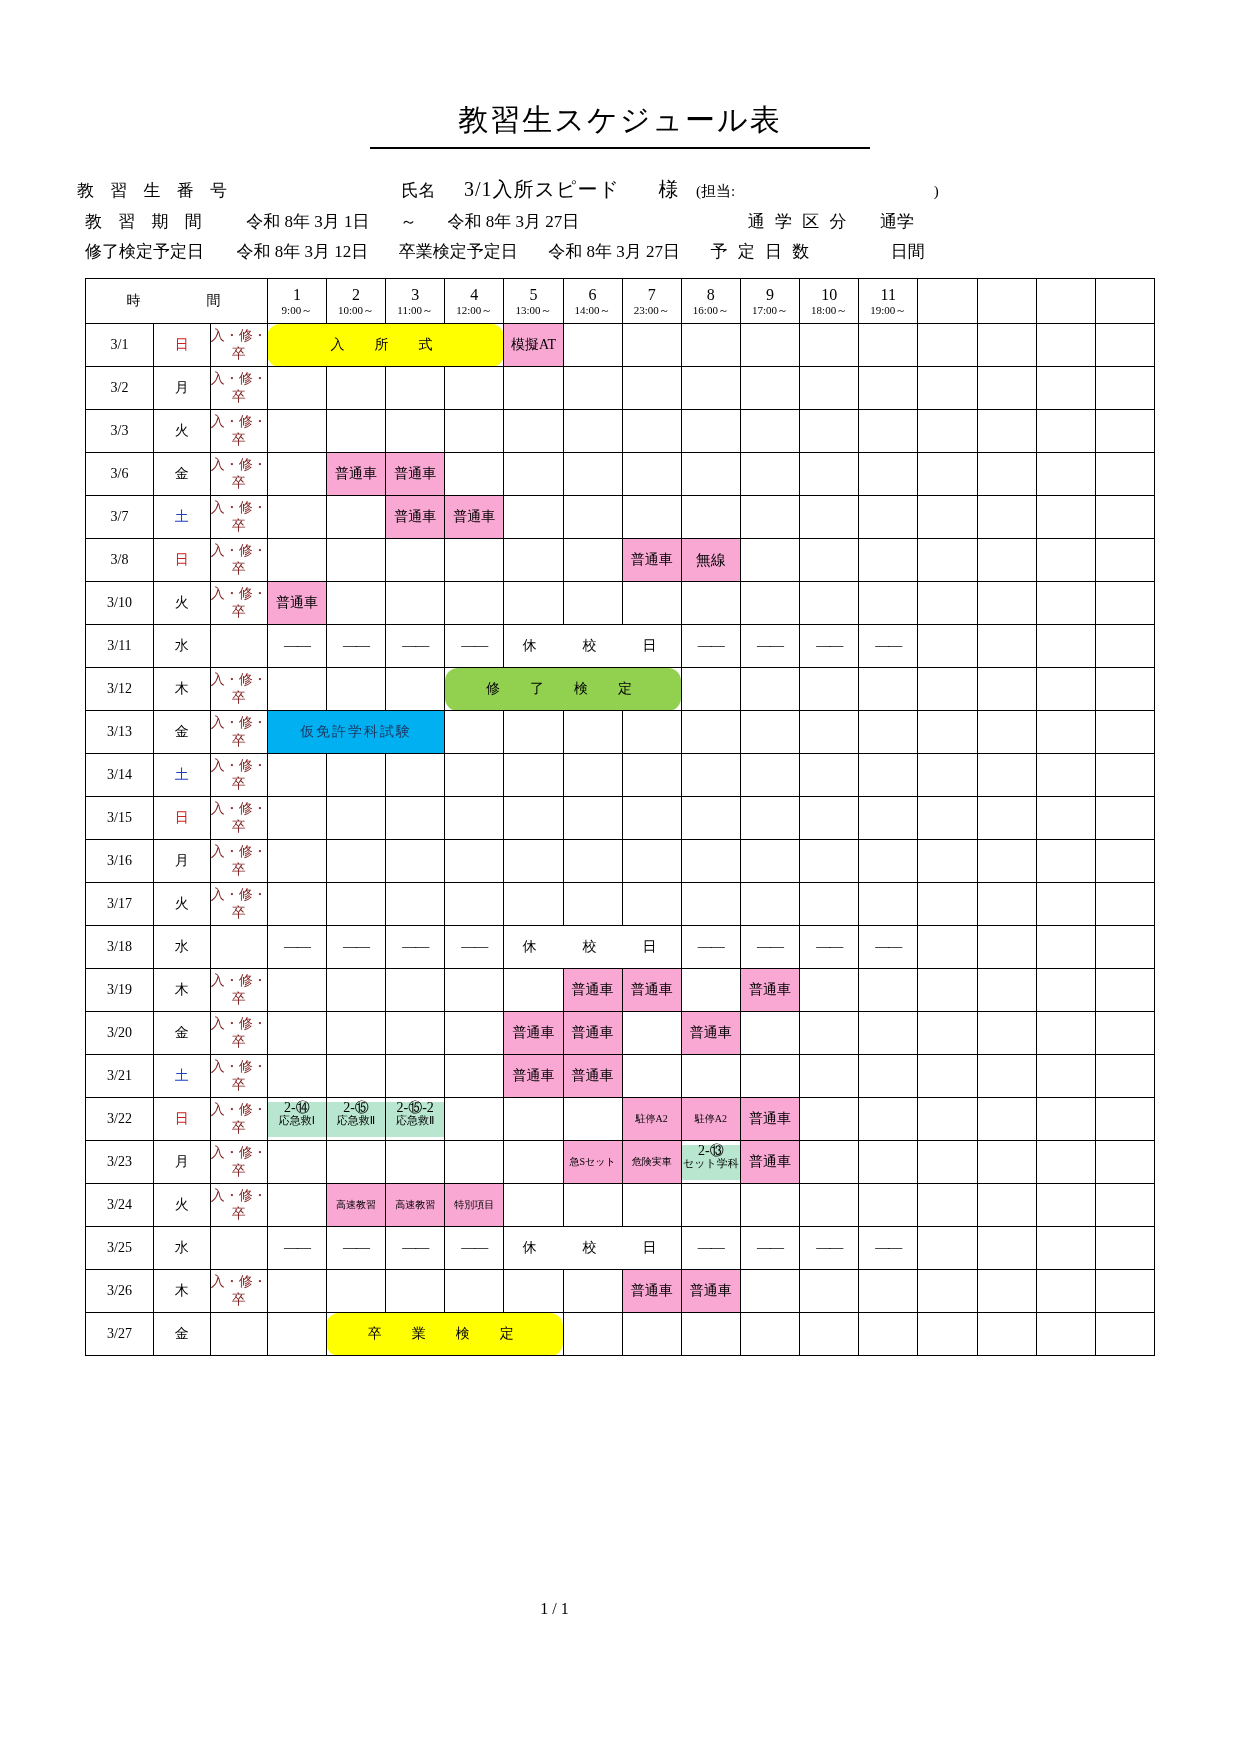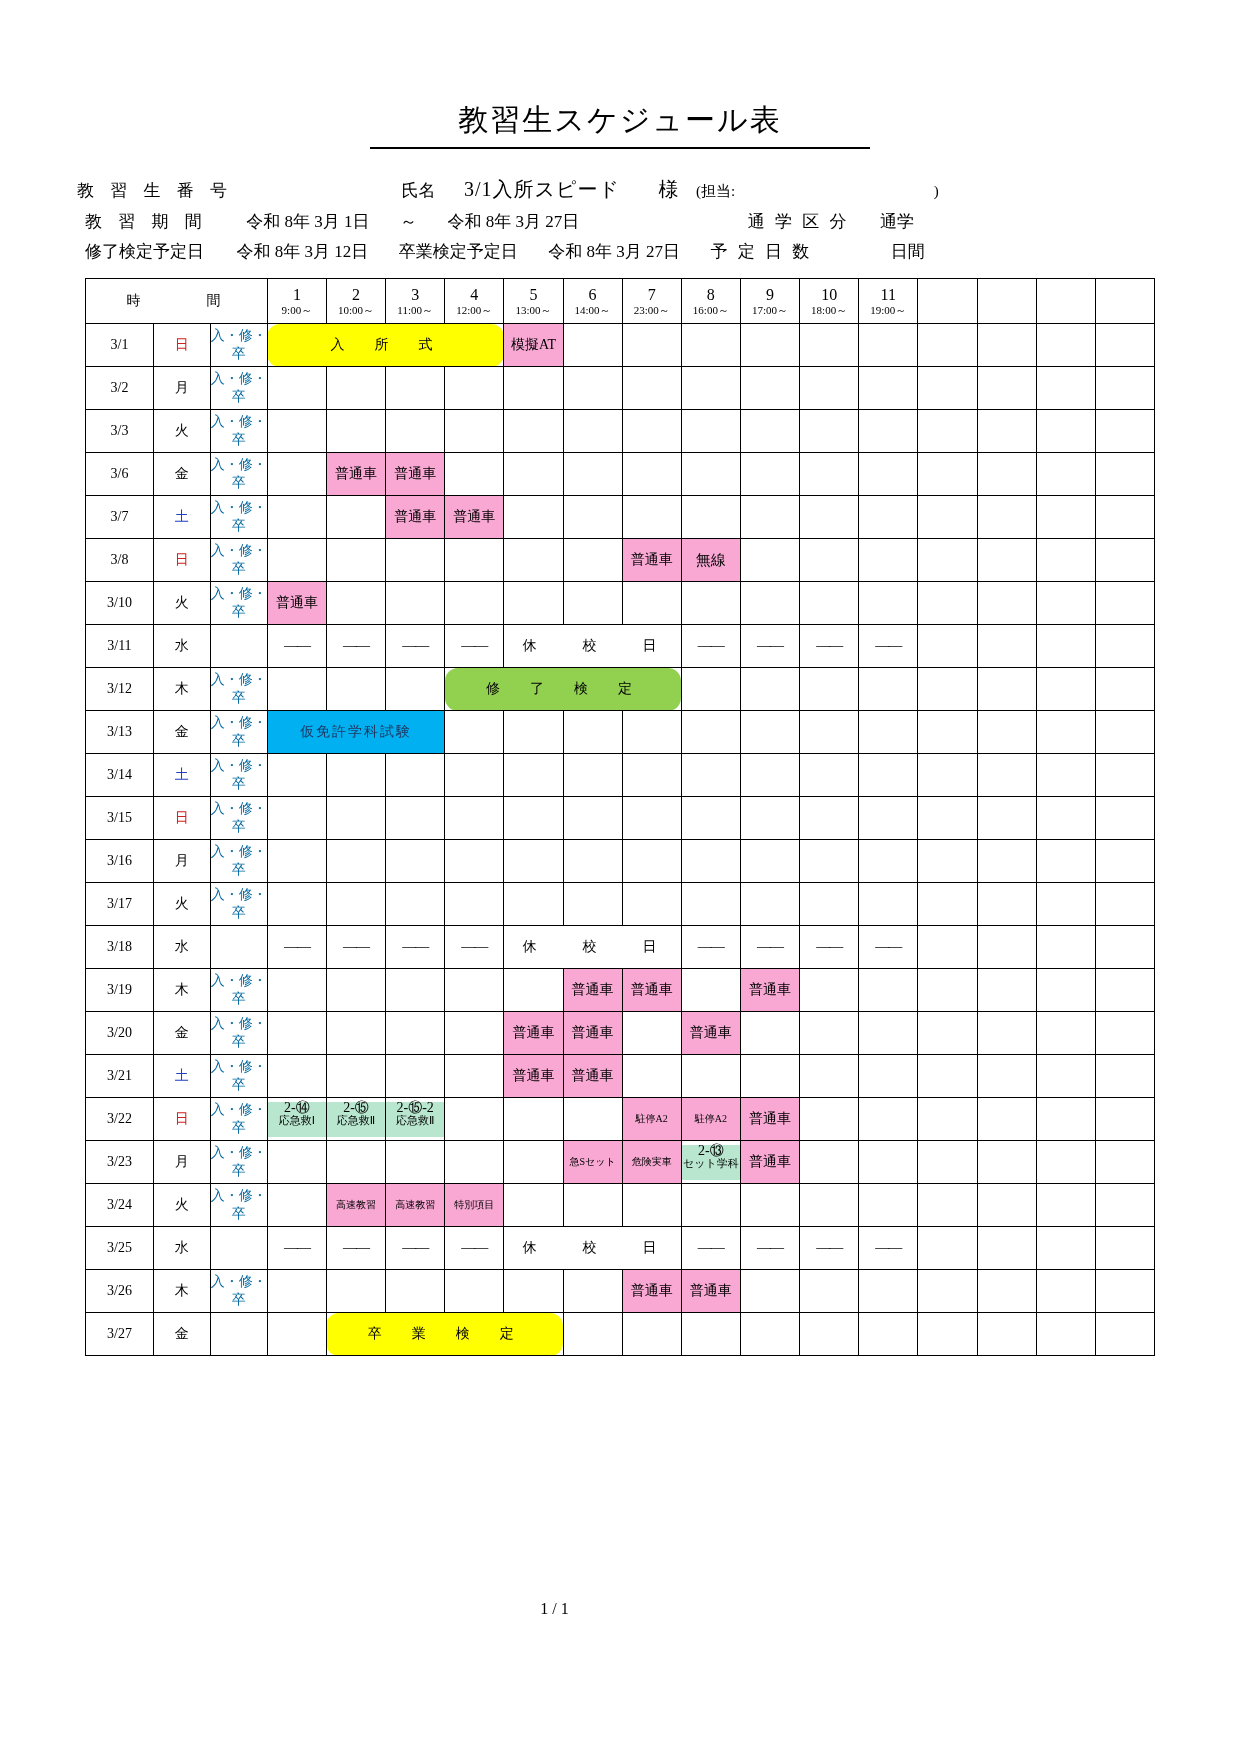--- a/index.html
+++ b/index.html
@@ -56,21 +56,21 @@
   thead td{height:44px;}
   .hd-time{font-size:16px; letter-spacing:6px;}
   .hd-num{font-size:16px; line-height:18px;}
   .hd-hour{font-size:11px; line-height:13px;}
 
   tbody tr{height:43px;}
   td.date{font-size:16px;}
   td.dow{font-size:16px;}
   td.dow.sun{color:#d02020;}
   td.dow.sat{color:#2040c0;}
-  td.mark{font-size:9px; letter-spacing:0px; color:#0369a1;}
+  td.mark{font-size:9px; letter-spacing:0px; color:#7f1d1d;}
   .green{
     background:#b8e6cf;
     font-size:11px;
     line-height:12px;
     height:100%;
     display:flex;flex-direction:column;justify-content:flex-end;align-items:center;
     padding-bottom:11px; box-sizing:border-box;
   }
   .green .big{font-size:14px;}
   .yellow{background:#ffff00;}

